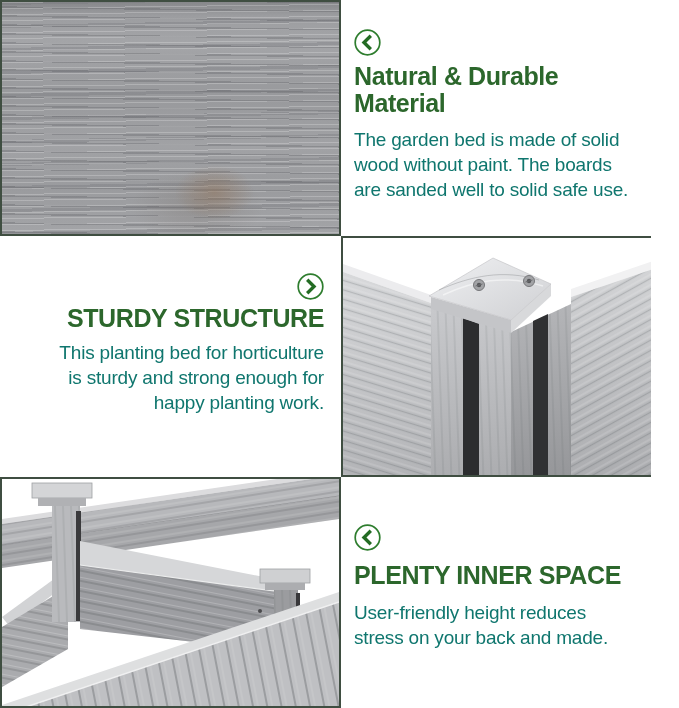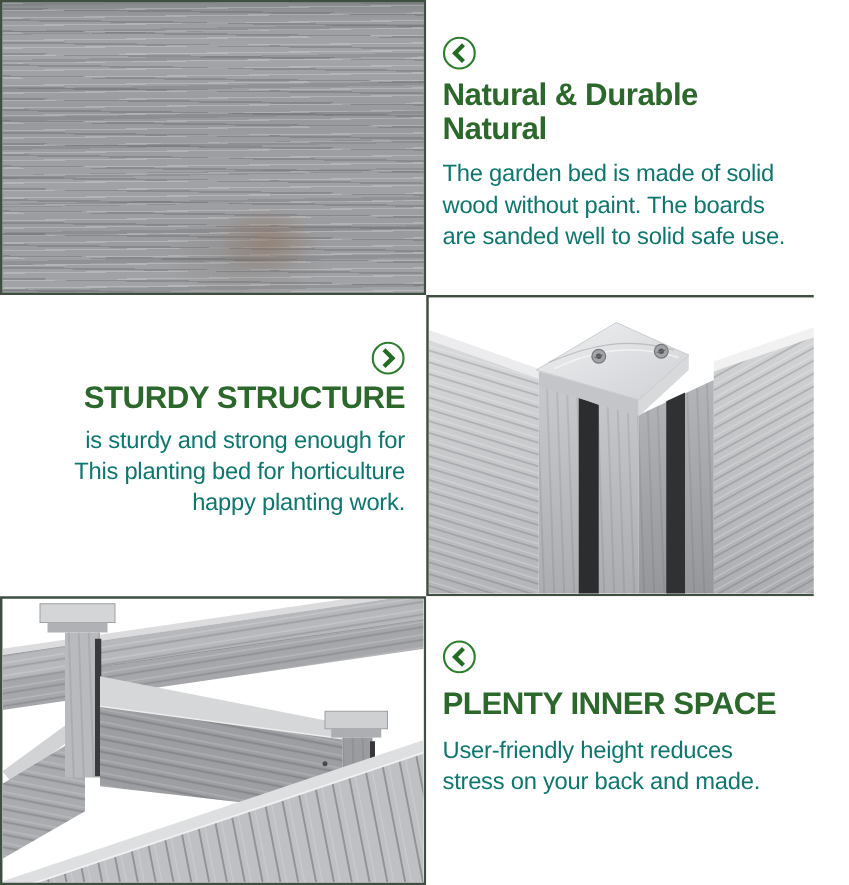--- a/index.html
+++ b/index.html
@@ -27,21 +27,21 @@
       repeating-linear-gradient(179.3deg, rgba(255,255,255,.22) 0 1px, rgba(0,0,0,0) 1px 6px),
       repeating-linear-gradient(180.8deg, rgba(88,89,94,.30) 0 1.5px, rgba(0,0,0,0) 1.5px 9px),
       repeating-linear-gradient(179deg, rgba(118,119,124,.35) 0 3px, rgba(0,0,0,0) 3px 23px),
       linear-gradient(180deg,#87888b 0%,#9c9da0 6%,#a4a5a8 18%,#98999c 40%,#a1a2a5 62%,#9a9b9e 80%,#a3a4a7 100%);
   }
   .corner-photo{grid-column:2;grid-row:2;}
   .inner-photo{grid-column:1;grid-row:3;}
   .text-cell{box-sizing:border-box;background:#ffffff;}
   .cell-material{grid-column:2;grid-row:1;padding:29px 14px 0 13px;}
   .cell-structure{grid-column:1;grid-row:2;padding:37px 17px 0 10px;text-align:right;border-radius:17px;}
-  .cell-space{grid-column:2;grid-row:3;padding:35px 10px 0 13px;}
+  .cell-space{grid-column:2;grid-row:3;padding:47px 10px 0 13px;border-radius:32px;}
   .icon-wrap{height:27px;}
   .heading{
     font-size:25px;line-height:27px;font-weight:bold;
     color:#2c672c;letter-spacing:-0.4px;
   }
   .cell-material .heading{margin-top:7px;}
   .cell-structure .heading{margin-top:5px;}
   .cell-space .heading{margin-top:11px;}
   .body-text{
     font-size:19px;line-height:25px;color:#0f766e;letter-spacing:-0.2px;
@@ -59,42 +59,42 @@
 
   <div class="text-cell cell-material">
     <div class="icon-wrap">
       <svg width="27" height="27" viewBox="0 0 27 27">
         <circle cx="13.5" cy="13.5" r="12.3" fill="none" stroke="#2e7d2e" stroke-width="1.7"></circle>
         <polyline points="16.8,6.8 10,13.5 16.8,20.2" fill="none" stroke="#246c24" stroke-width="3.4" stroke-linejoin="miter"></polyline>
       </svg>
     </div>
     <div class="heading">
       <div>Natural &amp; Durable</div>
-      <div>Natural</div>
+      <div>Material</div>
     </div>
     <div class="body-text">
       <div>The garden bed is made of solid</div>
       <div>wood without paint. The boards</div>
       <div>are sanded well to solid safe use.</div>
     </div>
   </div>
 
   <div class="text-cell cell-structure">
     <div class="icon-wrap">
       <svg width="27" height="27" viewBox="0 0 27 27">
         <circle cx="13.5" cy="13.5" r="12.3" fill="none" stroke="#2e7d2e" stroke-width="1.7"></circle>
         <polyline points="10.2,6.8 17,13.5 10.2,20.2" fill="none" stroke="#246c24" stroke-width="3.4" stroke-linejoin="miter"></polyline>
       </svg>
     </div>
     <div class="heading">
       <div>STURDY STRUCTURE</div>
     </div>
     <div class="body-text">
+      <div>This planting bed for horticulture</div>
       <div>is sturdy and strong enough for</div>
-      <div>This planting bed for horticulture</div>
       <div>happy planting work.</div>
     </div>
   </div>
 
   <div class="photo corner-photo">
     <svg viewBox="0 0 334 237" preserveAspectRatio="none">
       <defs>
         <linearGradient id="capTop" x1="0" y1="0" x2="1" y2="1">
           <stop offset="0" stop-color="#eff0f2"></stop>
             <stop offset="1" stop-color="#cfd0d3"></stop>

